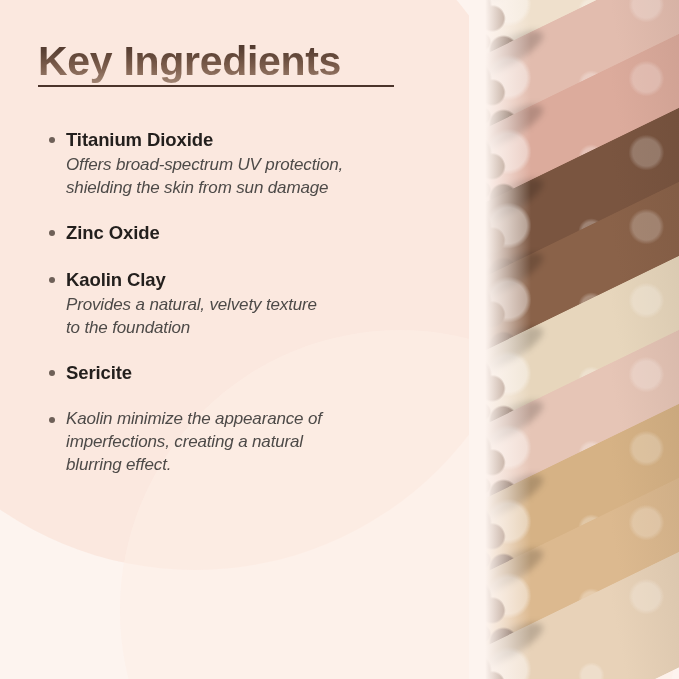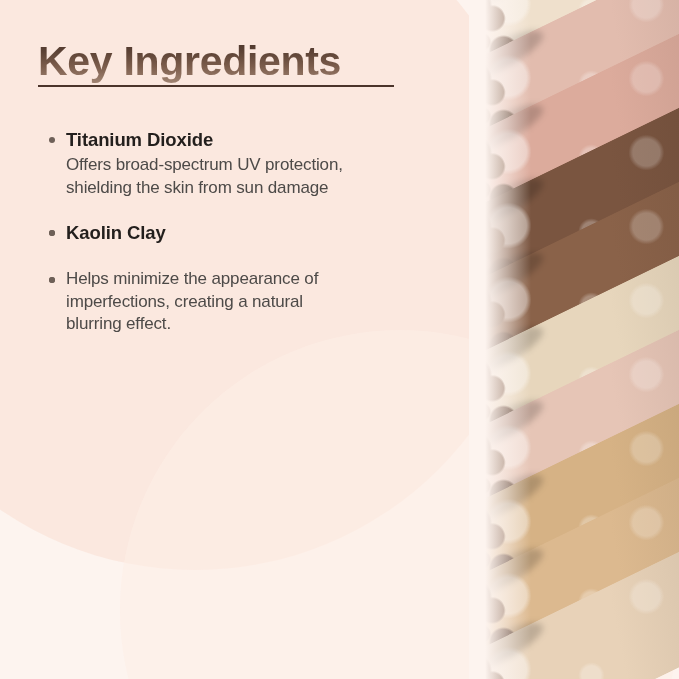--- a/index.html
+++ b/index.html
@@ -113,20 +113,21 @@
     letter-spacing: -0.1px;
   }
   .ing-desc {
     display: block;
     font-size: 17px;
     color: #4d4a48;
     line-height: 1.33;
     letter-spacing: -0.15px;
     margin-top: 1px;
     white-space: pre-line;
+    font-style: italic;
   }
 
   
   .swatch-panel {
     position: absolute;
     right: 0;
     top: 0;
     width: 210px;
     height: 679px;
     z-index: 6;
@@ -275,30 +276,34 @@
 
     <ul class="ingredient-list" id="ingredient-list">
         <li class="ingredient">
           <span class="bullet-dot"></span>
           <span class="ing-name">Titanium Dioxide</span>
           <span class="ing-desc">Offers broad-spectrum UV protection,
 shielding the skin from sun damage</span>
         </li>
         <li class="ingredient">
           <span class="bullet-dot"></span>
+          <span class="ing-name">Zinc Oxide</span>
         </li>
         <li class="ingredient">
           <span class="bullet-dot"></span>
           <span class="ing-name">Kaolin Clay</span>
-        </li>
-        <li class="ingredient">
-          <span class="bullet-dot"></span>
-        </li>
-        <li class="ingredient">
-          <span class="bullet-dot"></span>
-          <span class="ing-desc">Helps minimize the appearance of
+          <span class="ing-desc">Provides a natural, velvety texture
+to the foundation</span>
+        </li>
+        <li class="ingredient">
+          <span class="bullet-dot"></span>
+          <span class="ing-name">Sericite</span>
+        </li>
+        <li class="ingredient">
+          <span class="bullet-dot"></span>
+          <span class="ing-desc">Kaolin minimize the appearance of
 imperfections, creating a natural
 blurring effect.</span>
         </li>
       </ul>
 
   </div>
 </div>
 
 </body></html>

